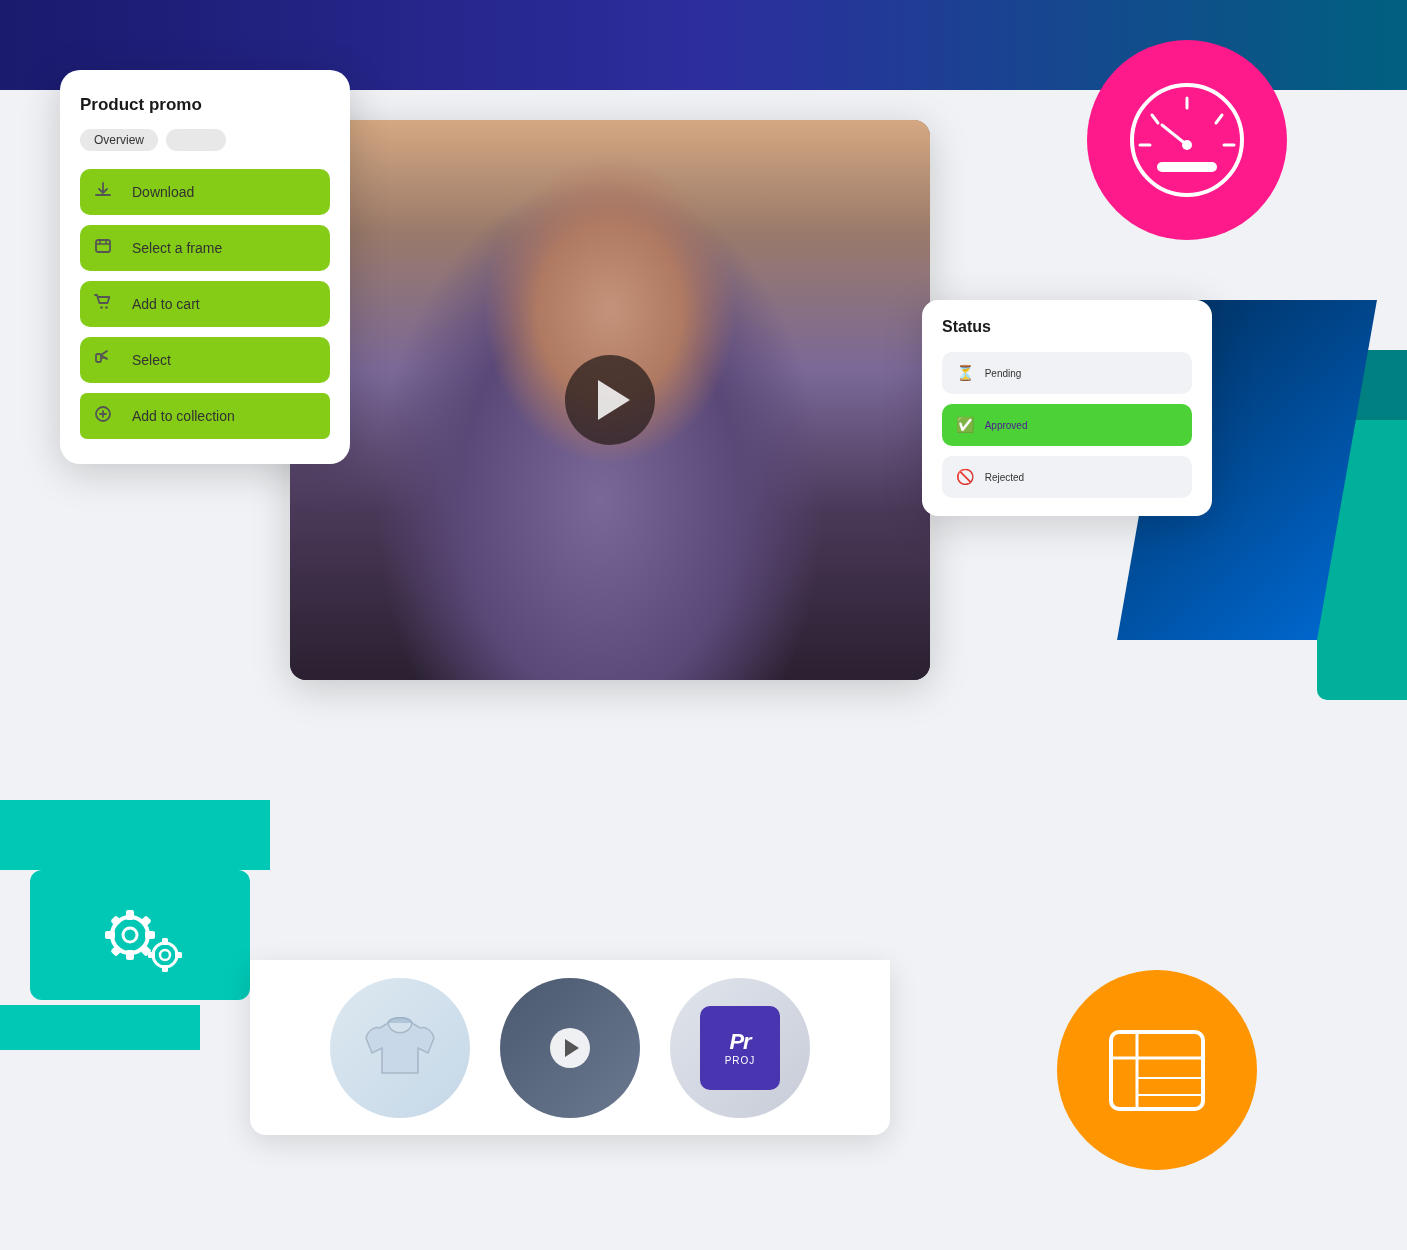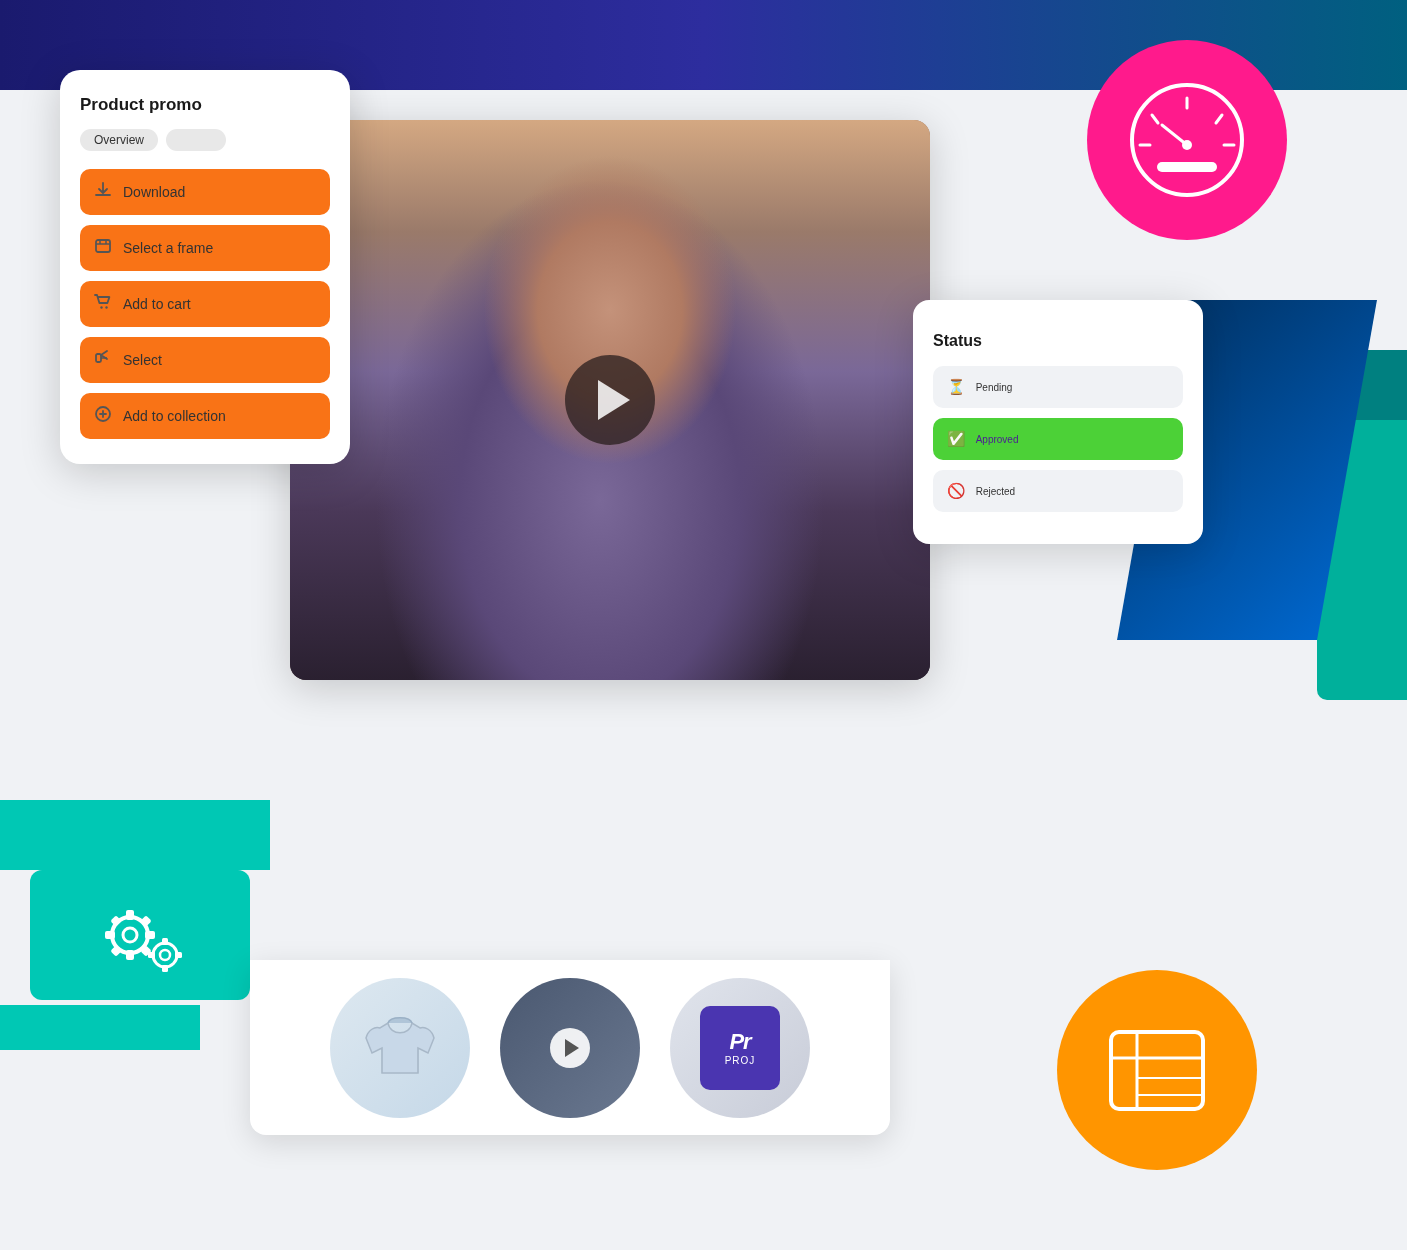--- a/index.html
+++ b/index.html
@@ -171,29 +171,29 @@
       background: #e8e8e8;
       border-radius: 20px;
       padding: 4px 30px;
       font-size: 12px;
       color: #aaa;
     }
 
     .action-btn {
       display: flex;
       align-items: center;
-      gap: 11px;
-      background: #f97316;
+      gap: 20px;
+      background: #84cc16;
       border-radius: 10px;
       padding: 12px 14px;
       margin-bottom: 10px;
       cursor: pointer;
     }
 
-    .action-btn:last-child { margin-bottom: 0; }
+    .action-btn:last-child { margin-bottom: 0; border-radius: 7px; }
 
     .action-btn-icon {
       font-size: 16px;
       color: #555;
     }
 
     .action-btn-label {
       font-size: 14px;
       color: #333;
     }
@@ -335,25 +335,25 @@
       color: #fff;
       font-size: 10px;
       letter-spacing: 1px;
       text-align: right;
     }
 
     
     .status-panel {
       position: absolute;
       top: 300px;
-      right: 204px;
+      right: 195px;
       width: 290px;
       background: #fff;
       border-radius: 16px;
-      padding: 32px 20px;
+      padding: 18px 20px;
       box-shadow: 0 8px 40px rgba(0,0,0,0.16);
       z-index: 10;
     }
 
     .status-title {
       font-size: 16px;
       font-weight: 600;
       color: #1a1a1a;
       margin-bottom: 16px;
     }

